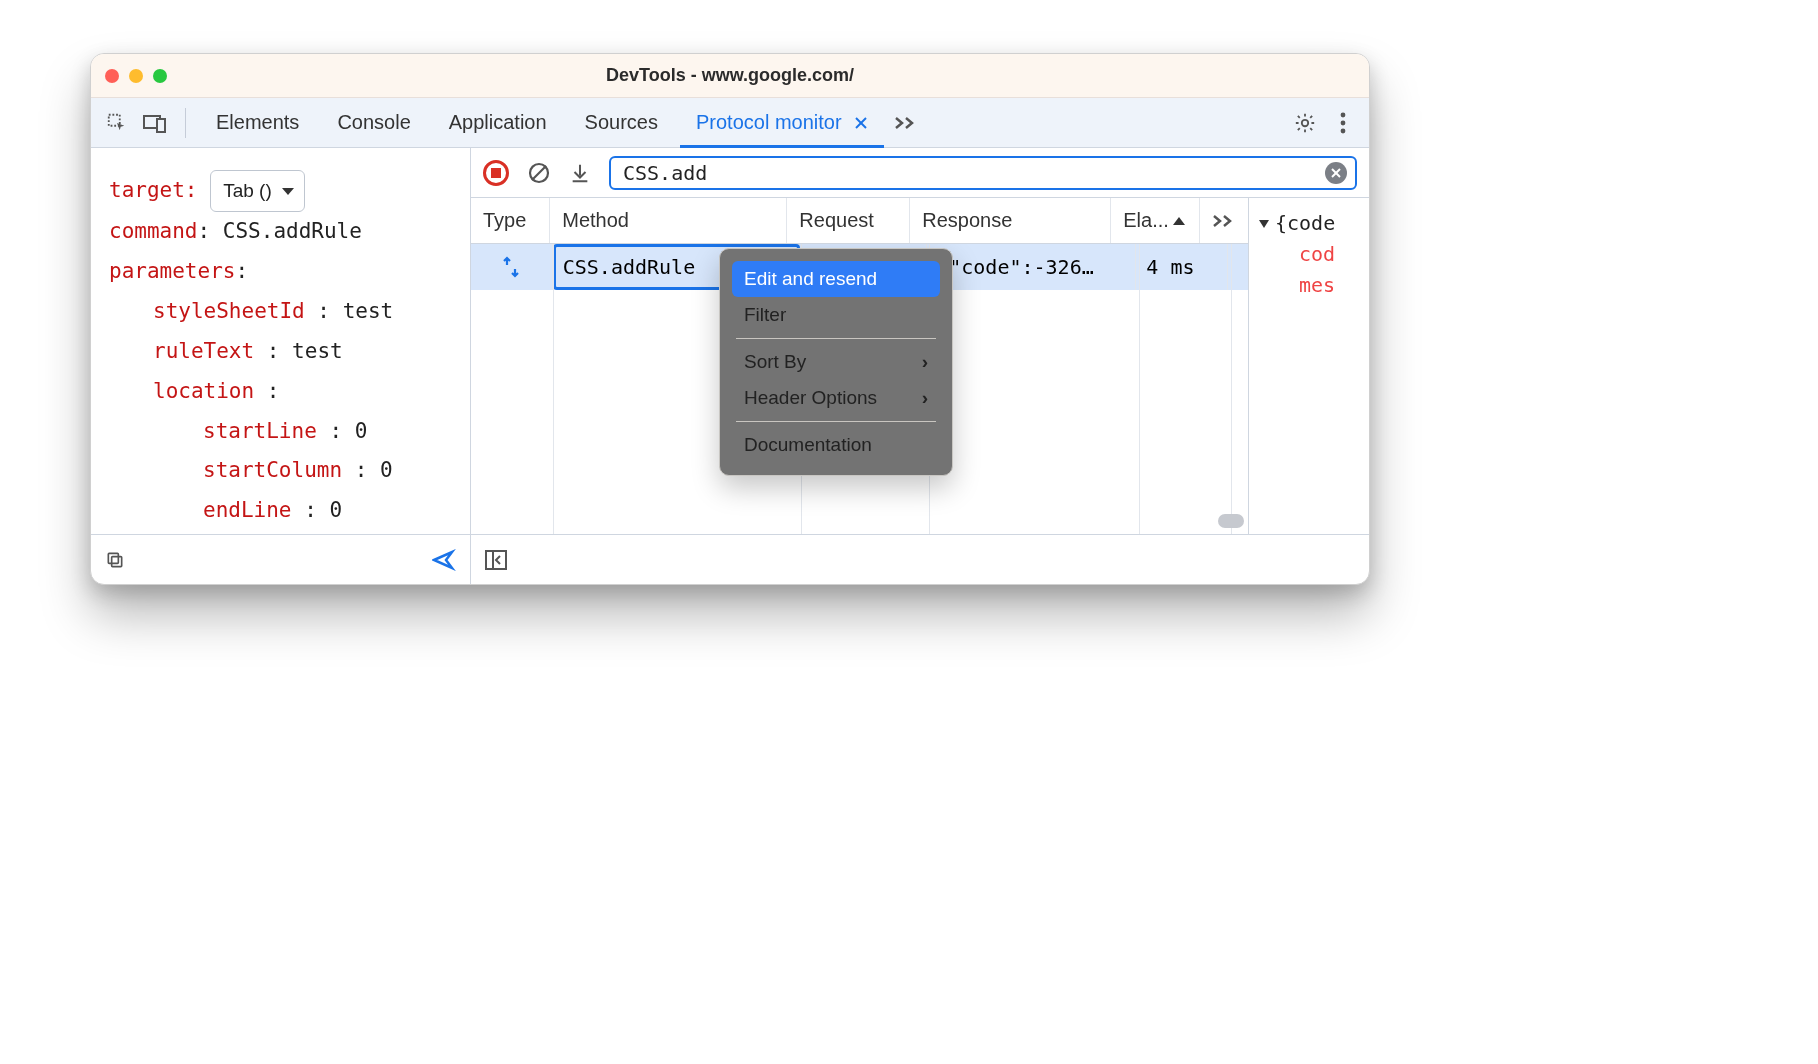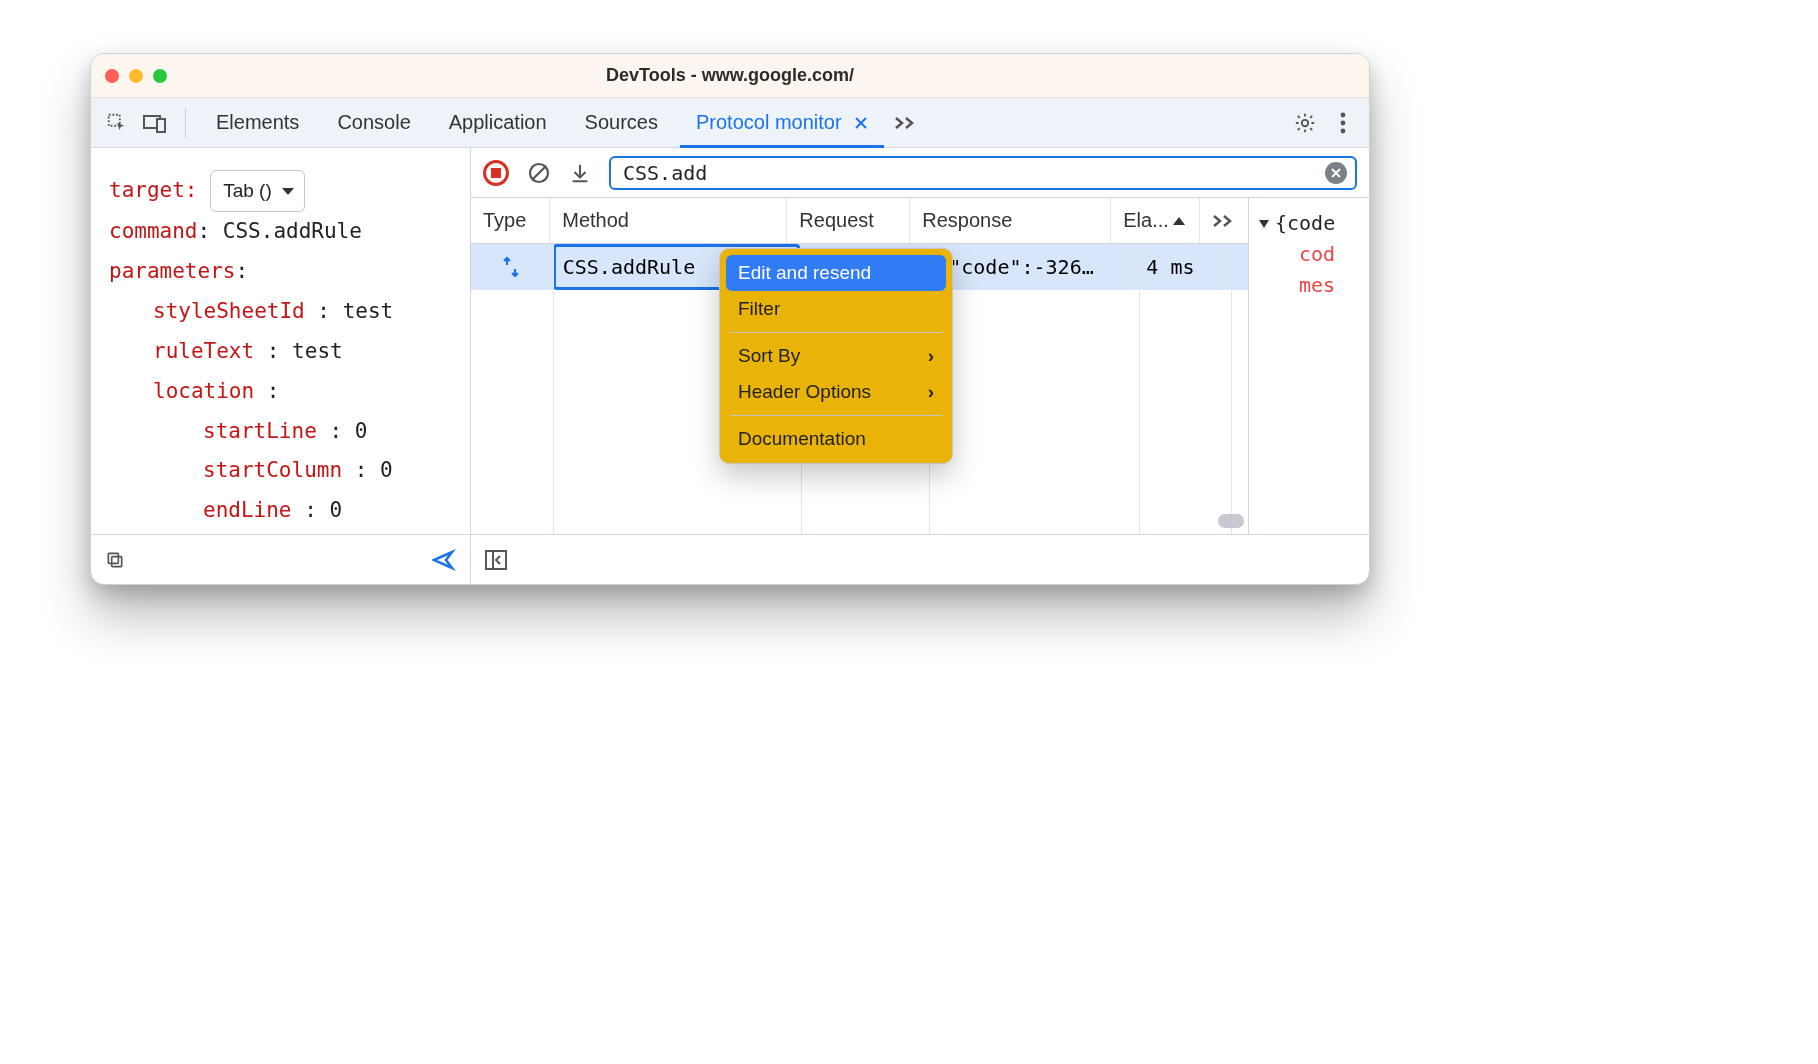--- a/index.html
+++ b/index.html
@@ -62,21 +62,21 @@
   .cell.method.sel{ outline:3px solid #1a73e8; outline-offset:-3px; border-radius:4px;}
   .vgrid{position:absolute; top:0; bottom:0; width:1px; background:#e2e6ec;}
   .vg1{left:82px;} .vg2{left:330px;} .vg3{left:458px;} .vg4{left:668px;} .vg5{left:760px;}
   .detail { width:120px; overflow:hidden; padding:10px 8px 0 10px; font-family: ui-monospace, Menlo, monospace; font-size:20px; line-height:1.55; white-space:nowrap;}
   .detail .tri{display:inline-block; width:0;height:0;border-left:5px solid transparent;border-right:5px solid transparent;border-top:8px solid #333; margin-right:6px; transform:translateY(-2px);}
   .detail .key{color:#ef4444;}
   .detail .brace{color:#222;}
   
   .right-footer{height:50px;border-top:1px solid #cfd6e0; display:flex; align-items:center; padding:0 14px;}
   
-  .ctx { position:absolute; left:248px; top:4px; width:234px; background:#eab308; border:1px solid #c8c6c2; border-radius:10px; box-shadow:0 12px 28px rgba(0,0,0,.22); padding:6px; font-size:19px; color:#222; z-index:10;}
+  .ctx { position:absolute; left:248px; top:4px; width:234px; background:#737373; border:1px solid #c8c6c2; border-radius:10px; box-shadow:0 12px 28px rgba(0,0,0,.22); padding:12px; font-size:19px; color:#222; z-index:10;}
   .ctx .item{padding:7px 12px; border-radius:6px; display:flex; align-items:center; justify-content:space-between; cursor:pointer;}
   .ctx .item.hi{background:#2f7cf6; color:#fff;}
   .ctx .divider{height:1px; background:#c9c6c1; margin:5px 4px;}
   .ctx .chev{font-weight:600;}
   .scroll-thumb{position:absolute; right:4px; bottom:6px; width:26px; height:14px; background:#c6c9cf; border-radius:8px;}
 </style>
 </head>
 <body>
 
 <div class="window">

